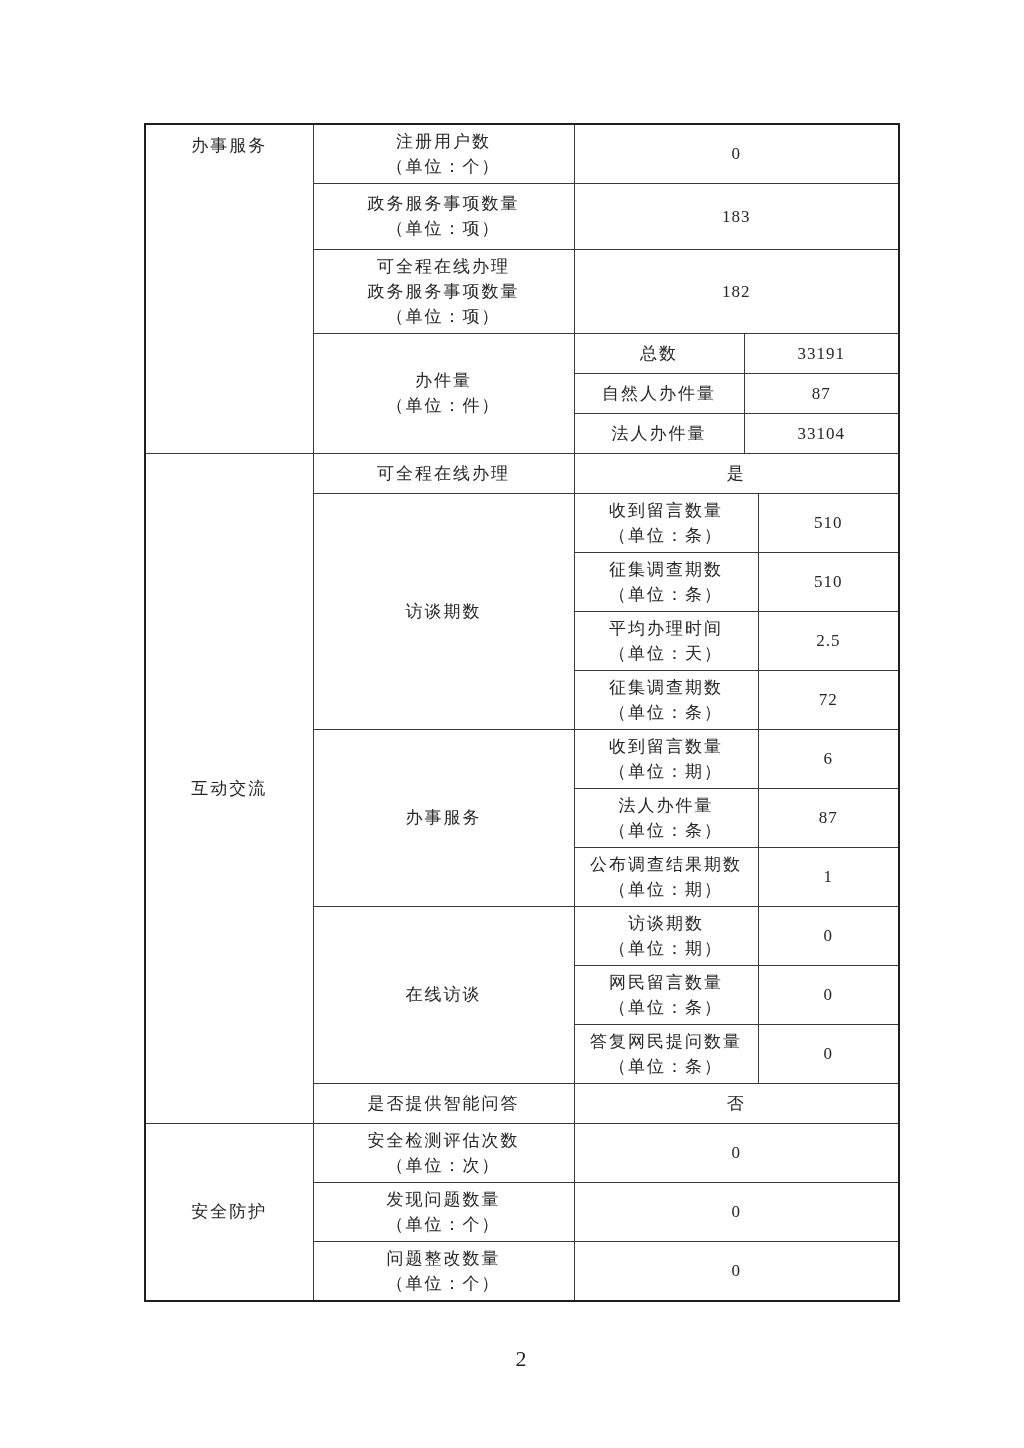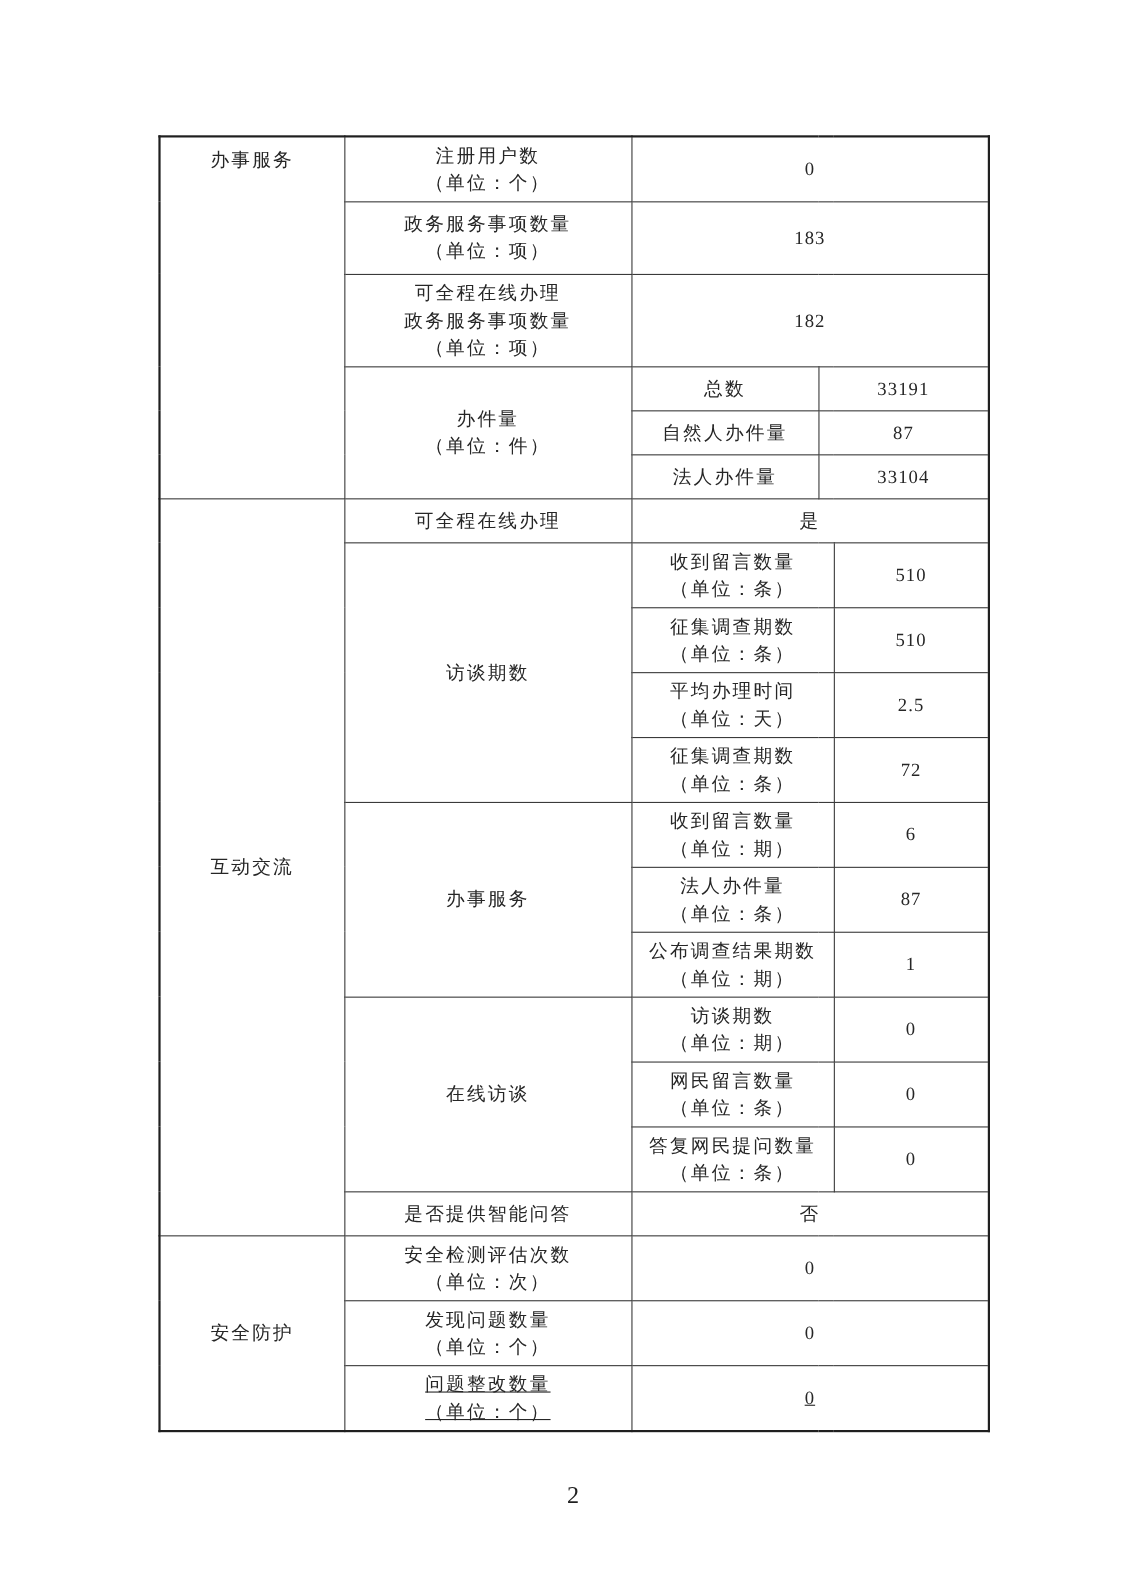--- a/index.html
+++ b/index.html
@@ -12,21 +12,21 @@
                  border-collapse:collapse; table-layout:fixed;
                  border:2px solid #1f1f1f; background:#fff; }
   td { border:1px solid #3a3a3a; text-align:center; vertical-align:middle;
        font-size:17px; line-height:25px; letter-spacing:2px; color:#262626;
        overflow:hidden; }
   td.num { letter-spacing:1px; }
   td.group-top { vertical-align:top; padding-top:8px; }
 
   tr.h40 { height:40px; }
   tr.h59 { height:59px; }
-  tr.h60 { height:60px;text-decoration:underline; }
+  tr.h60 { height:60px; }
   tr.h66 { height:66px; }
   tr.h84 { height:84px; }
 
   .page-number { position:absolute; left:144px; top:1344px; width:754px;
                  text-align:center; font-size:22px; line-height:30px;
                  letter-spacing:0; color:#1f1f1f; }
 </style>
 </head>
 <body>
 

